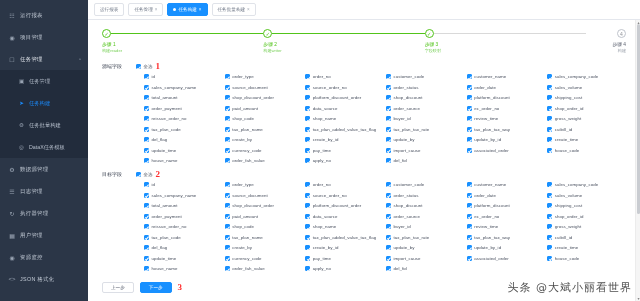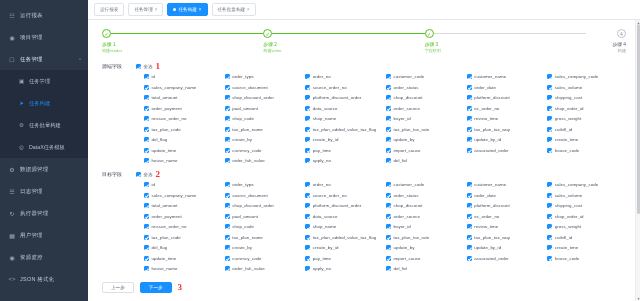--- a/index.html
+++ b/index.html
@@ -722,19 +722,20 @@
         </div>
     </div>
   </div>
 
   <div class="footer">
     <div class="btn btn-default">上一步</div>
     <div class="btn btn-primary">下一步</div>
     <span class="marker">3</span>
   </div>
 
+  <div class="watermark">头条 @大斌小丽看世界</div>
 
   <div class="vscroll">
     <div class="scroll-arrow" style="top:0;">▲</div>
     <div class="vthumb"></div>
     <div class="scroll-arrow" style="bottom:0;">▼</div>
   </div>
 </div>
 
 </body></html>

